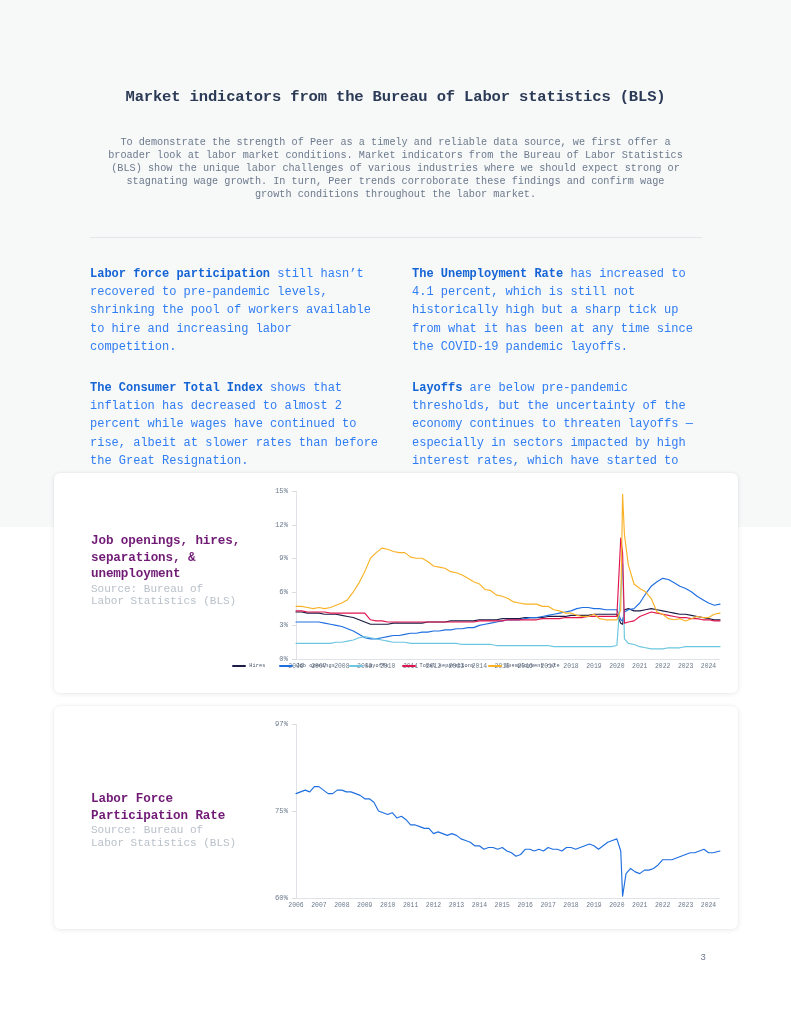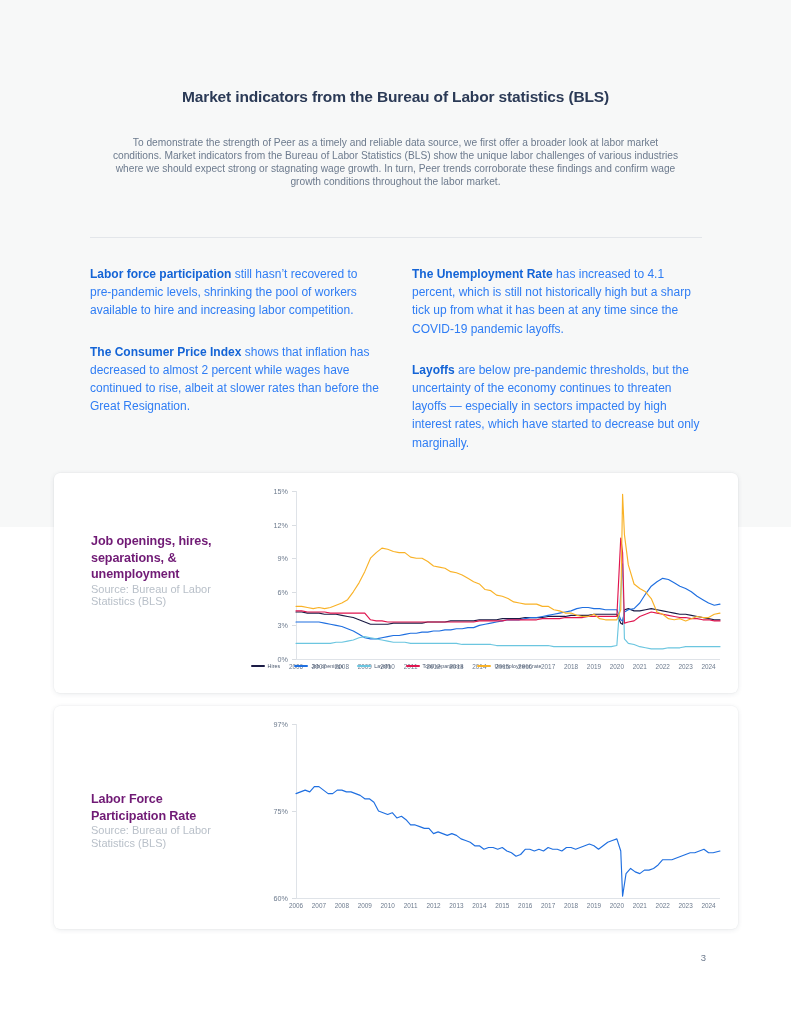--- a/index.html
+++ b/index.html
@@ -6,21 +6,21 @@
   * { box-sizing: border-box; }
   html, body { margin:0; padding:0; }
   body {
     width: 791px; height: 1024px;
     background: #ffffff;
     font-family: "Liberation Sans", sans-serif;
     position: relative;
     overflow: hidden;
     color: #2b3a56;
   }
-  .page { position:relative; width:791px; height:728px; }
+  .page { position:relative; width:791px; height:728px;font-family:Liberation Mono, monospace; }
   .top-band {
     position:absolute; left:0; top:0; width:791px; height:527px;
     background:#f7f8f8;
   }
   .content { position:relative; z-index:2; }
 
   .page-title {
     position:absolute; left:0; top:88px; width:791px;
     text-align:center;
     font-size:15.5px; font-weight:bold; letter-spacing:-0.15px;
@@ -114,21 +114,21 @@
     <div class="intro">To demonstrate the strength of Peer as a timely and reliable data source, we first offer a broader look at labor market conditions. Market indicators from the Bureau of Labor Statistics (BLS) show the unique labor challenges of various industries where we should expect strong or stagnating wage growth. In turn, Peer trends corroborate these findings and confirm wage growth conditions throughout the labor market.</div>
 
     <div class="divider"></div>
 
     <div class="blurbs">
       <div class="blurb-col col-left">
         <div class="blurb">
           <b>Labor force participation</b><span> still hasn’t recovered to pre-pandemic levels, shrinking the pool of workers available to hire and increasing labor competition.</span>
         </div>
         <div class="blurb">
-          <b>The Consumer Price Index</b><span> shows that inflation has decreased to almost 2 percent while wages have continued to rise, albeit at slower rates than before the Great Resignation.</span>
+          <b>The Consumer Total Index</b><span> shows that inflation has decreased to almost 2 percent while wages have continued to rise, albeit at slower rates than before the Great Resignation.</span>
         </div>
       </div>
       <div class="blurb-col col-right">
         <div class="blurb">
           <b>The Unemployment Rate</b><span> has increased to 4.1 percent, which is still not historically high but a sharp tick up from what it has been at any time since the COVID-19 pandemic layoffs.</span>
         </div>
         <div class="blurb">
           <b>Layoffs</b><span> are below pre-pandemic thresholds, but the uncertainty of the economy continues to threaten layoffs — especially in sectors impacted by high interest rates, which have started to decrease but only marginally.</span>
         </div>
       </div>

